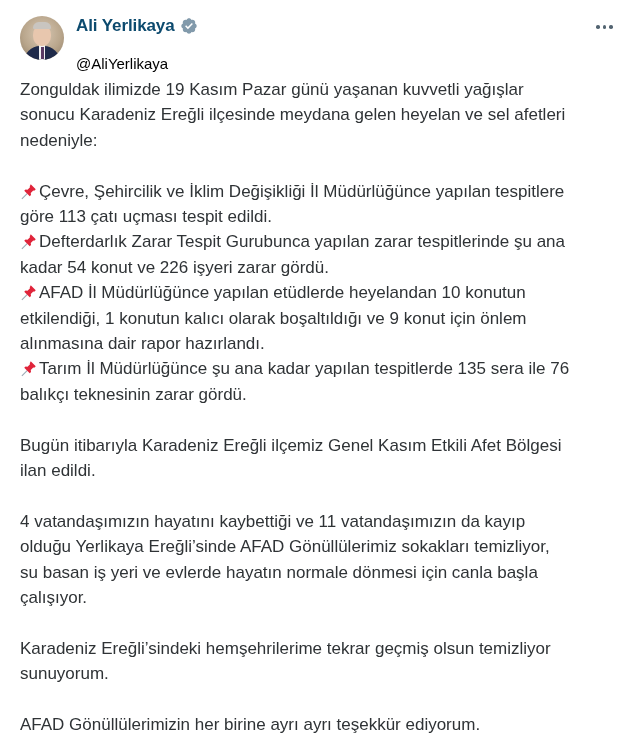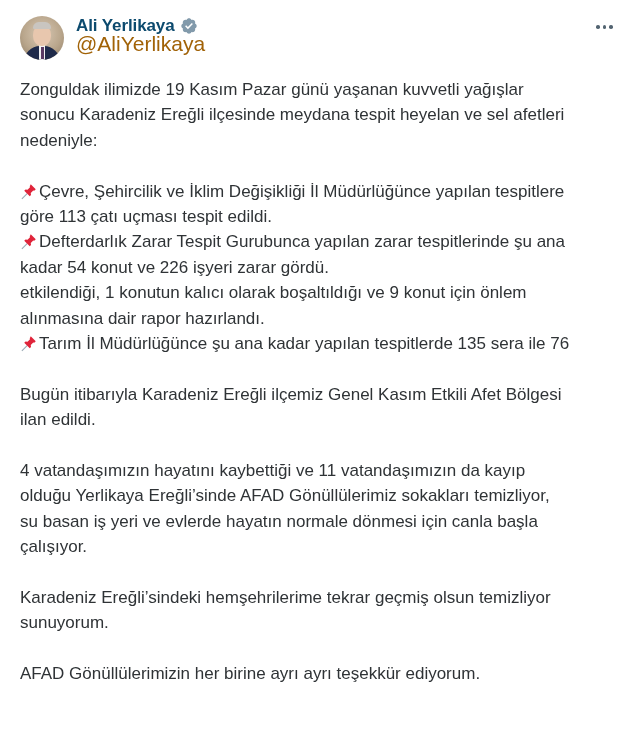--- a/index.html
+++ b/index.html
@@ -30,21 +30,21 @@
     position: absolute; left: 19px; top: 29px; width: 6px; height: 15px;
     background: #f2f2f2;
   }
   .avatar .tie {
     position: absolute; left: 20.5px; top: 31px; width: 3px; height: 12px;
     background: #5b3a64;
   }
   .name-row { position: absolute; left: 76px; top: 16px; display: flex; align-items: center; }
   .display-name { font-weight: bold; font-size: 17px; color: #0c4a6e; letter-spacing: -0.1px; }
   .badge { margin-left: 5px; width: 18px; height: 18px; display: inline-block; }
-  .handle { position: absolute; left: 76px; top: 32px; font-size: 21px; color: #a16207; }
+  .handle { position: absolute; left: 76px; top: 55px; font-size: 15px; color: #000000; }
   .more { position: absolute; left: 596px; top: 22px; width: 22px; height: 10px; display: flex; gap: 3px; align-items: center; cursor: pointer; }
   .more span { width: 3.5px; height: 3.5px; border-radius: 50%; background: #536471; display: block; }
 
   .tweet-body {
     position: absolute; left: 20px; top: 77px; width: 600px;
     font-size: 17px; line-height: 25.4px; color: #2f3336;
   }
   .para { margin: 0 0 25.4px 0; }
   .line { display: block; white-space: nowrap; }
   .pin { display: inline-block; width: 18px; height: 18px; vertical-align: -3px; margin-right: 1px; }
@@ -74,48 +74,53 @@
     <span></span>
     <span></span>
     <span></span>
   </div>
 </div>
 
 <div class="tweet-body">
 
   <p class="para">
     <span class="line">Zonguldak ilimizde 19 Kasım Pazar günü yaşanan kuvvetli yağışlar</span>
-    <span class="line">sonucu Karadeniz Ereğli ilçesinde meydana tespit heyelan ve sel afetleri</span>
+    <span class="line">sonucu Karadeniz Ereğli ilçesinde meydana gelen heyelan ve sel afetleri</span>
     <span class="line">nedeniyle:</span>
   </p>
 
   <div class="para">
     <div>
       <span class="line"><svg class="pin" viewBox="0 0 36 36">
             <path fill="#9aaab4" d="M3 33l11-11 1.5 1.5L4.5 34.5z"></path>
             <path fill="#e0243a" d="M21.5 4.5l10 10-3 3-2-0.5-5 5 .5 4-2.5 2.5-11-11 2.5-2.5 4 .5 5-5-.5-2z"></path>
           </svg><span>Çevre, Şehircilik ve İklim Değişikliği İl Müdürlüğünce yapılan tespitlere</span></span>
       <span class="line">göre 113 çatı uçması tespit edildi.</span>
     </div>
     <div>
       <span class="line"><svg class="pin" viewBox="0 0 36 36">
             <path fill="#9aaab4" d="M3 33l11-11 1.5 1.5L4.5 34.5z"></path>
             <path fill="#e0243a" d="M21.5 4.5l10 10-3 3-2-0.5-5 5 .5 4-2.5 2.5-11-11 2.5-2.5 4 .5 5-5-.5-2z"></path>
           </svg><span>Defterdarlık Zarar Tespit Gurubunca yapılan zarar tespitlerinde şu ana</span></span>
       <span class="line">kadar 54 konut ve  226 işyeri zarar gördü.</span>
     </div>
     <div>
+      <span class="line"><svg class="pin" viewBox="0 0 36 36">
+            <path fill="#9aaab4" d="M3 33l11-11 1.5 1.5L4.5 34.5z"></path>
+            <path fill="#e0243a" d="M21.5 4.5l10 10-3 3-2-0.5-5 5 .5 4-2.5 2.5-11-11 2.5-2.5 4 .5 5-5-.5-2z"></path>
+          </svg><span>AFAD İl Müdürlüğünce yapılan etüdlerde heyelandan 10 konutun</span></span>
       <span class="line">etkilendiği, 1 konutun kalıcı olarak boşaltıldığı ve 9 konut için önlem</span>
       <span class="line">alınmasına dair rapor hazırlandı.</span>
     </div>
     <div>
       <span class="line"><svg class="pin" viewBox="0 0 36 36">
             <path fill="#9aaab4" d="M3 33l11-11 1.5 1.5L4.5 34.5z"></path>
             <path fill="#e0243a" d="M21.5 4.5l10 10-3 3-2-0.5-5 5 .5 4-2.5 2.5-11-11 2.5-2.5 4 .5 5-5-.5-2z"></path>
           </svg><span>Tarım İl Müdürlüğünce şu ana kadar yapılan tespitlerde 135 sera ile 76</span></span>
+      <span class="line">balıkçı teknesinin zarar gördü.</span>
     </div>
   </div>
 
   <p class="para">
     <span class="line">Bugün itibarıyla Karadeniz Ereğli ilçemiz Genel Kasım Etkili Afet Bölgesi</span>
     <span class="line">ilan edildi.</span>
   </p>
 
   <p class="para">
     <span class="line">4 vatandaşımızın hayatını kaybettiği ve 11 vatandaşımızın da kayıp</span>

